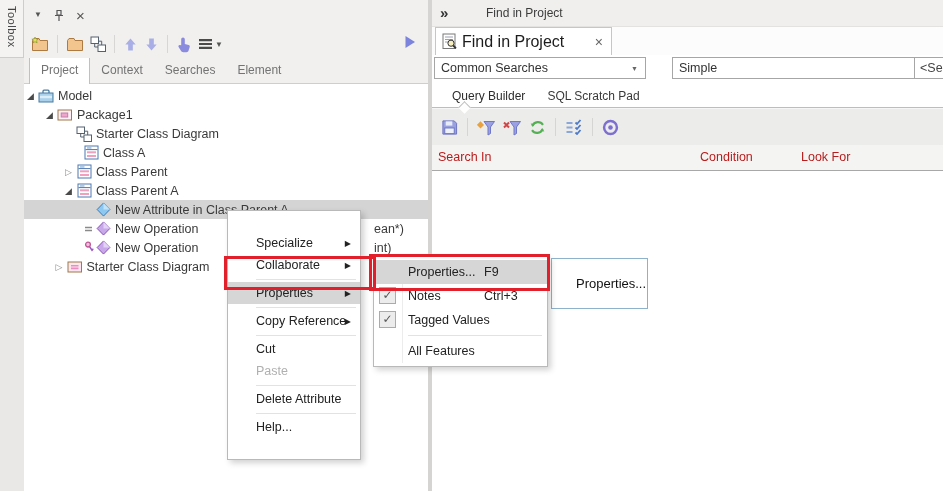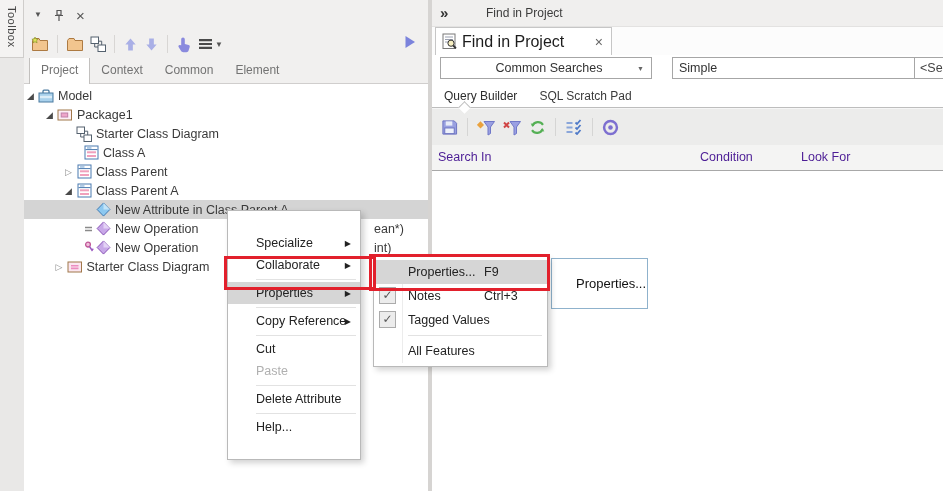--- a/index.html
+++ b/index.html
@@ -77,46 +77,46 @@
     display: flex; align-items: center; padding: 0 8px 0 5px;
   }
   .f-doctab .lbl { font-size: 16px; color: #1c1c1c; margin-left: 4px; flex: 1; }
   .f-doctab .cls { font-size: 14px; color: #666; }
   .f-controls { position: relative; height: 29px; }
   .combo {
     position: absolute; top: 2px; height: 22px; background: #fff; border: 1px solid #a6a6a6;
     display: flex; align-items: center; font-size: 12.5px; color: #333; padding-left: 6px;
   }
   .combo .arr { position: absolute; right: 7px; top: 7px; font-size: 7px; color: #666; }
-  .combo1 { left: 8px; width: 212px; justify-content: center; }
+  .combo1 { left: 2px; width: 212px; }
   .combo2 { left: 240px; width: 280px; }
   .term {
     position: absolute; top: 2px; left: 482px; width: 70px; height: 22px;
     background: #fff; border: 1px solid #a6a6a6; font-size: 12.5px; color: #444;
     display: flex; align-items: center; padding-left: 5px;
   }
   .f-qbtabs {
     position: relative; height: 24px; display: flex; align-items: center;
-    padding-left: 12px; gap: 22px; font-size: 12px; color: #3a3a3a;
+    padding-left: 20px; gap: 22px; font-size: 12px; color: #3a3a3a;
     border-bottom: 1px solid #bdbdbd;
   }
   .f-qbtabs .qbtab.active { color: #2c2c2c; }
   .notch {
     position: absolute; left: 28px; bottom: -5px; width: 9px; height: 9px;
     background: #fff; transform: rotate(45deg);
     border-top: 1px solid #bdbdbd; border-left: 1px solid #bdbdbd;
   }
   .f-toolbar {
     height: 37px; background: #ececeb; border-top: 1px solid #f6f6f6;
     display: flex; align-items: center; gap: 7px; padding-left: 9px;
   }
   .f-toolbar .tb-sep { background: #d5d5d4; }
   .f-cols {
     position: relative; height: 26px; background: #f4f4f3;
-    border-bottom: 1px solid #a8a8a8; font-size: 12.5px; color: #4c1d95;
+    border-bottom: 1px solid #a8a8a8; font-size: 12.5px; color: #b91c1c;
   }
   .f-col { position: absolute; top: 5px; }
   .f-results { background: #fff; height: 266px; }
 
   
   .menu {
     position: absolute; left: 227px; top: 210px; width: 134px;
     background: #fff; border: 1px solid #b9b9b9; box-shadow: 3px 3px 6px rgba(0,0,0,.18);
     padding: 21px 0; z-index: 30; font-size: 12.5px;
   }
@@ -224,21 +224,21 @@
       </span>
       <span class="b-fwd tb-btn">
         <svg width="12" height="14" viewBox="0 0 12 14">
           <path d="M1.5 1 11 7 1.5 13z" fill="#7b83dc"></path>
         </svg>
       </span>
     </div>
   <div class="b-tabs" id="b-tabs">
       <span class="b-tab active">Project</span>
       <span class="b-tab">Context</span>
-      <span class="b-tab">Common</span>
+      <span class="b-tab">Searches</span>
       <span class="b-tab">Element</span>
     </div>
   <div class="tree" id="tree">
       <div class="tree-row" style="padding-left: 3px;">
         <span class="exp">◢</span>
         <span class="ticon">
           <svg width="16" height="16" viewBox="0 0 16 16">
             <rect x="5" y="2.2" width="6" height="4" rx="1" fill="none" stroke="#4a7aa0" stroke-width="1.3"></rect>
             <rect x="1" y="5" width="14" height="9" fill="#a9d1ec" stroke="#4a7aa0"></rect>
             <rect x="2" y="7.8" width="12" height="2.4" fill="#dcedf8"></rect>

